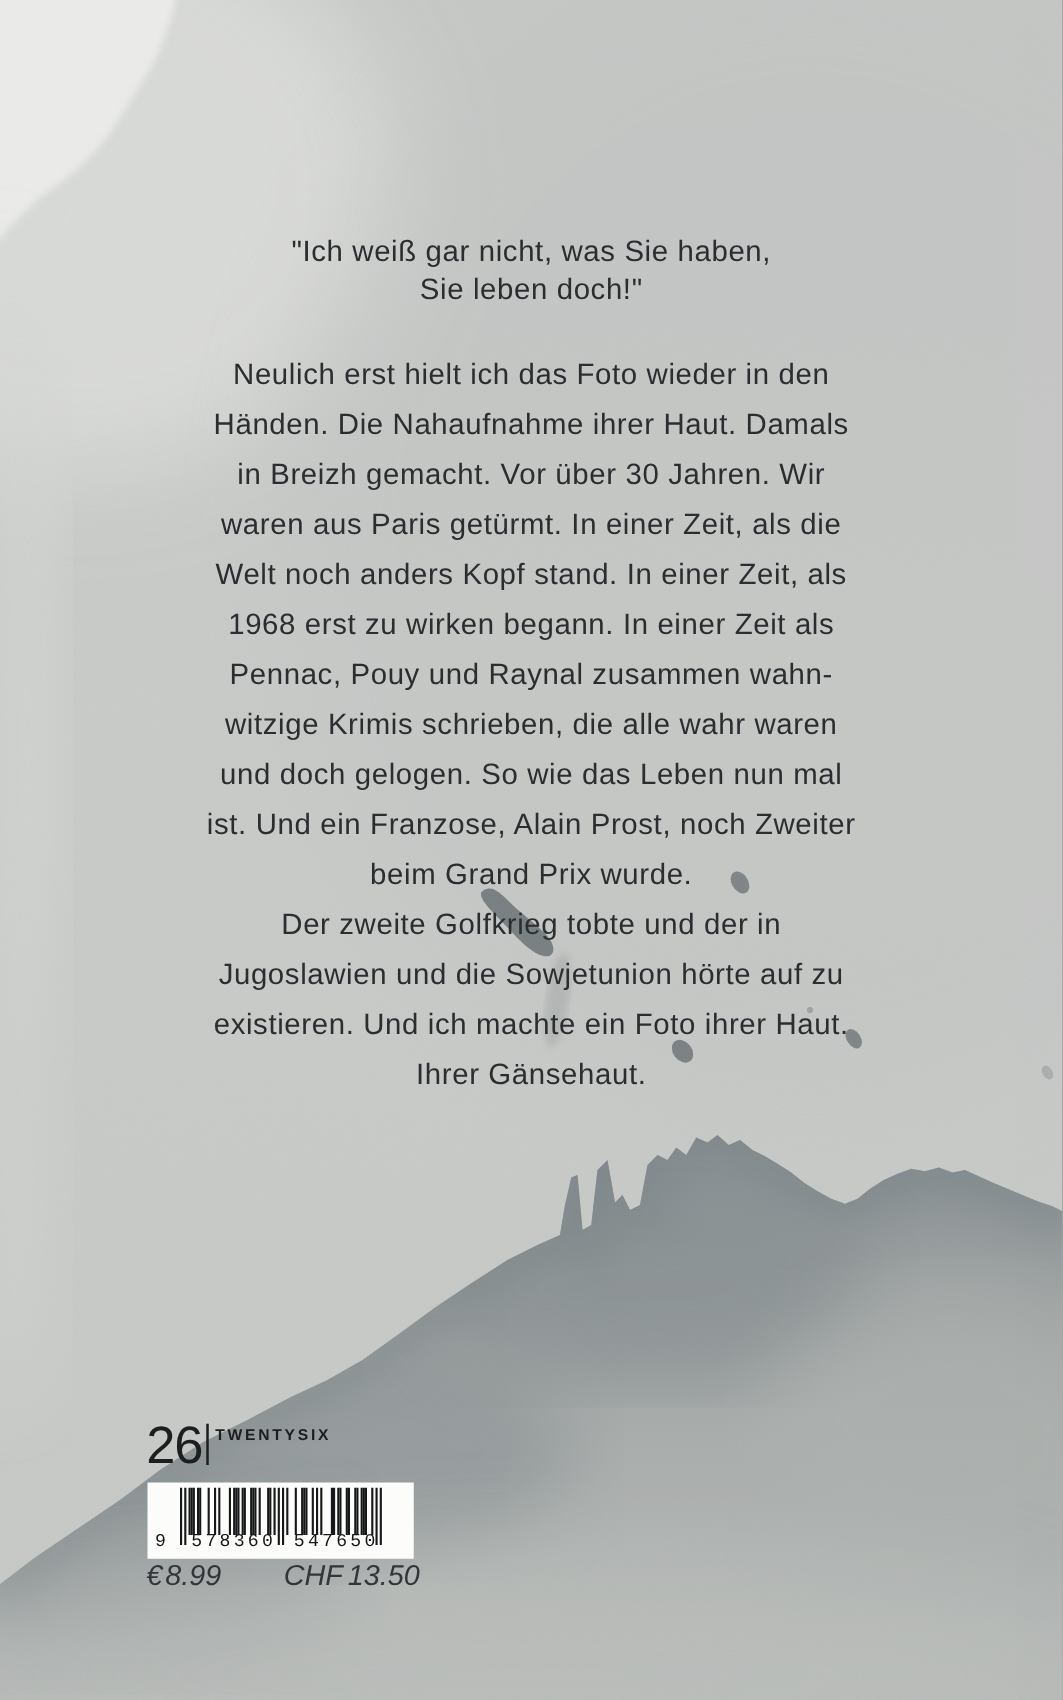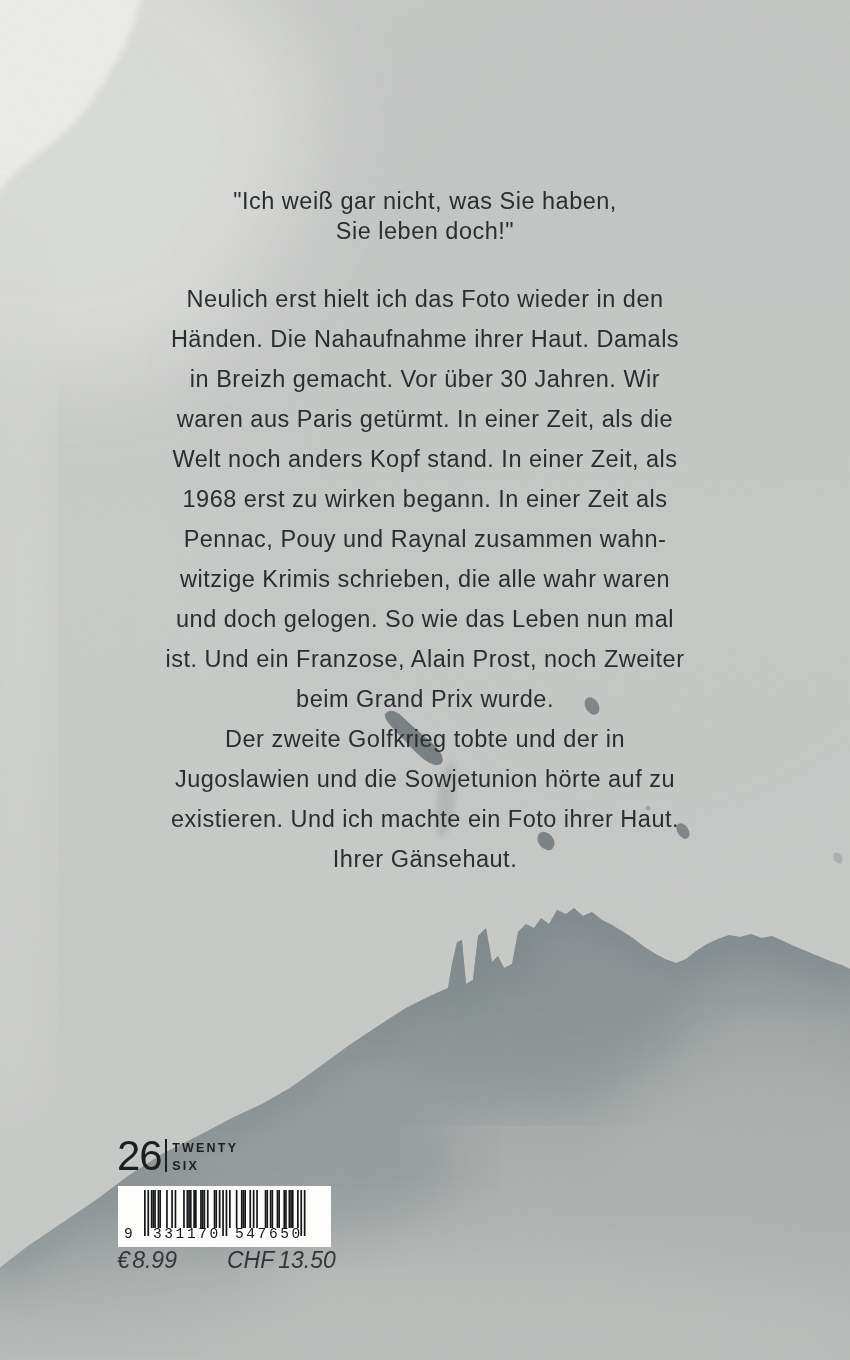--- a/index.html
+++ b/index.html
@@ -19,21 +19,21 @@
     font-size:23.5px;line-height:40px;letter-spacing:0.5px;
     white-space:pre-line;
   }
   .quote{top:186px;line-height:30px;}
   .body-text{top:279px;}
   .tagline{top:752px;}
   
   .logo{position:absolute;left:117px;top:1139px;display:flex;align-items:flex-start;color:#1c1e1f;}
   .logo-num{font-size:42px;line-height:33px;font-weight:500;letter-spacing:-1px;}
   .logo-bar{width:2.5px;height:33px;background:#1c1e1f;margin:0 5px 0 3px;}
-  .logo-words{display:flex;flex-direction:column;justify-content:space-between;height:32px;padding-top:2px;}
+  .logo-words{display:flex;flex-direction:row;justify-content:center;height:32px;padding-top:2px;}
   .logo-words span{font-size:12.5px;font-weight:700;letter-spacing:2.2px;line-height:14px;}
   
   .barcode{position:absolute;left:118px;top:1186px;width:213px;height:61px;background:#fcfcfb;}
   .barcode svg{position:absolute;left:26px;top:4px;display:block;}
   .isbn{position:absolute;top:40px;font-family:"Liberation Mono", monospace;font-size:14.5px;letter-spacing:2.6px;color:#151617;white-space:nowrap;}
   .isbn-first{left:6px;}
   .isbn-g1{left:35px;}
   .isbn-g2{left:117px;}
   
   .price{position:absolute;top:1247px;font-size:23px;color:#32363a;letter-spacing:0;font-style:italic;}
@@ -186,20 +186,20 @@
         <rect x="139.40" y="0" width="1.70" height="38" fill="#161718"></rect>
         <rect x="141.10" y="0" width="1.70" height="38" fill="#161718"></rect>
         <rect x="144.50" y="0" width="1.70" height="38" fill="#161718"></rect>
         <rect x="146.20" y="0" width="1.70" height="38" fill="#161718"></rect>
         <rect x="147.90" y="0" width="1.70" height="38" fill="#161718"></rect>
         <rect x="153.00" y="0" width="1.70" height="38" fill="#161718"></rect>
         <rect x="156.40" y="0" width="1.70" height="46" fill="#161718"></rect>
         <rect x="159.80" y="0" width="1.70" height="46" fill="#161718"></rect>
       </svg>
     <span class="isbn isbn-first">9</span>
-    <span class="isbn isbn-g1">331170</span>
+    <span class="isbn isbn-g1">578360</span>
     <span class="isbn isbn-g2">547650</span>
   </div>
 
   <span class="price price-eur">€ 8.99</span>
   <span class="price price-chf">CHF 13.50</span>
 
 </div>
 
 </body></html>

